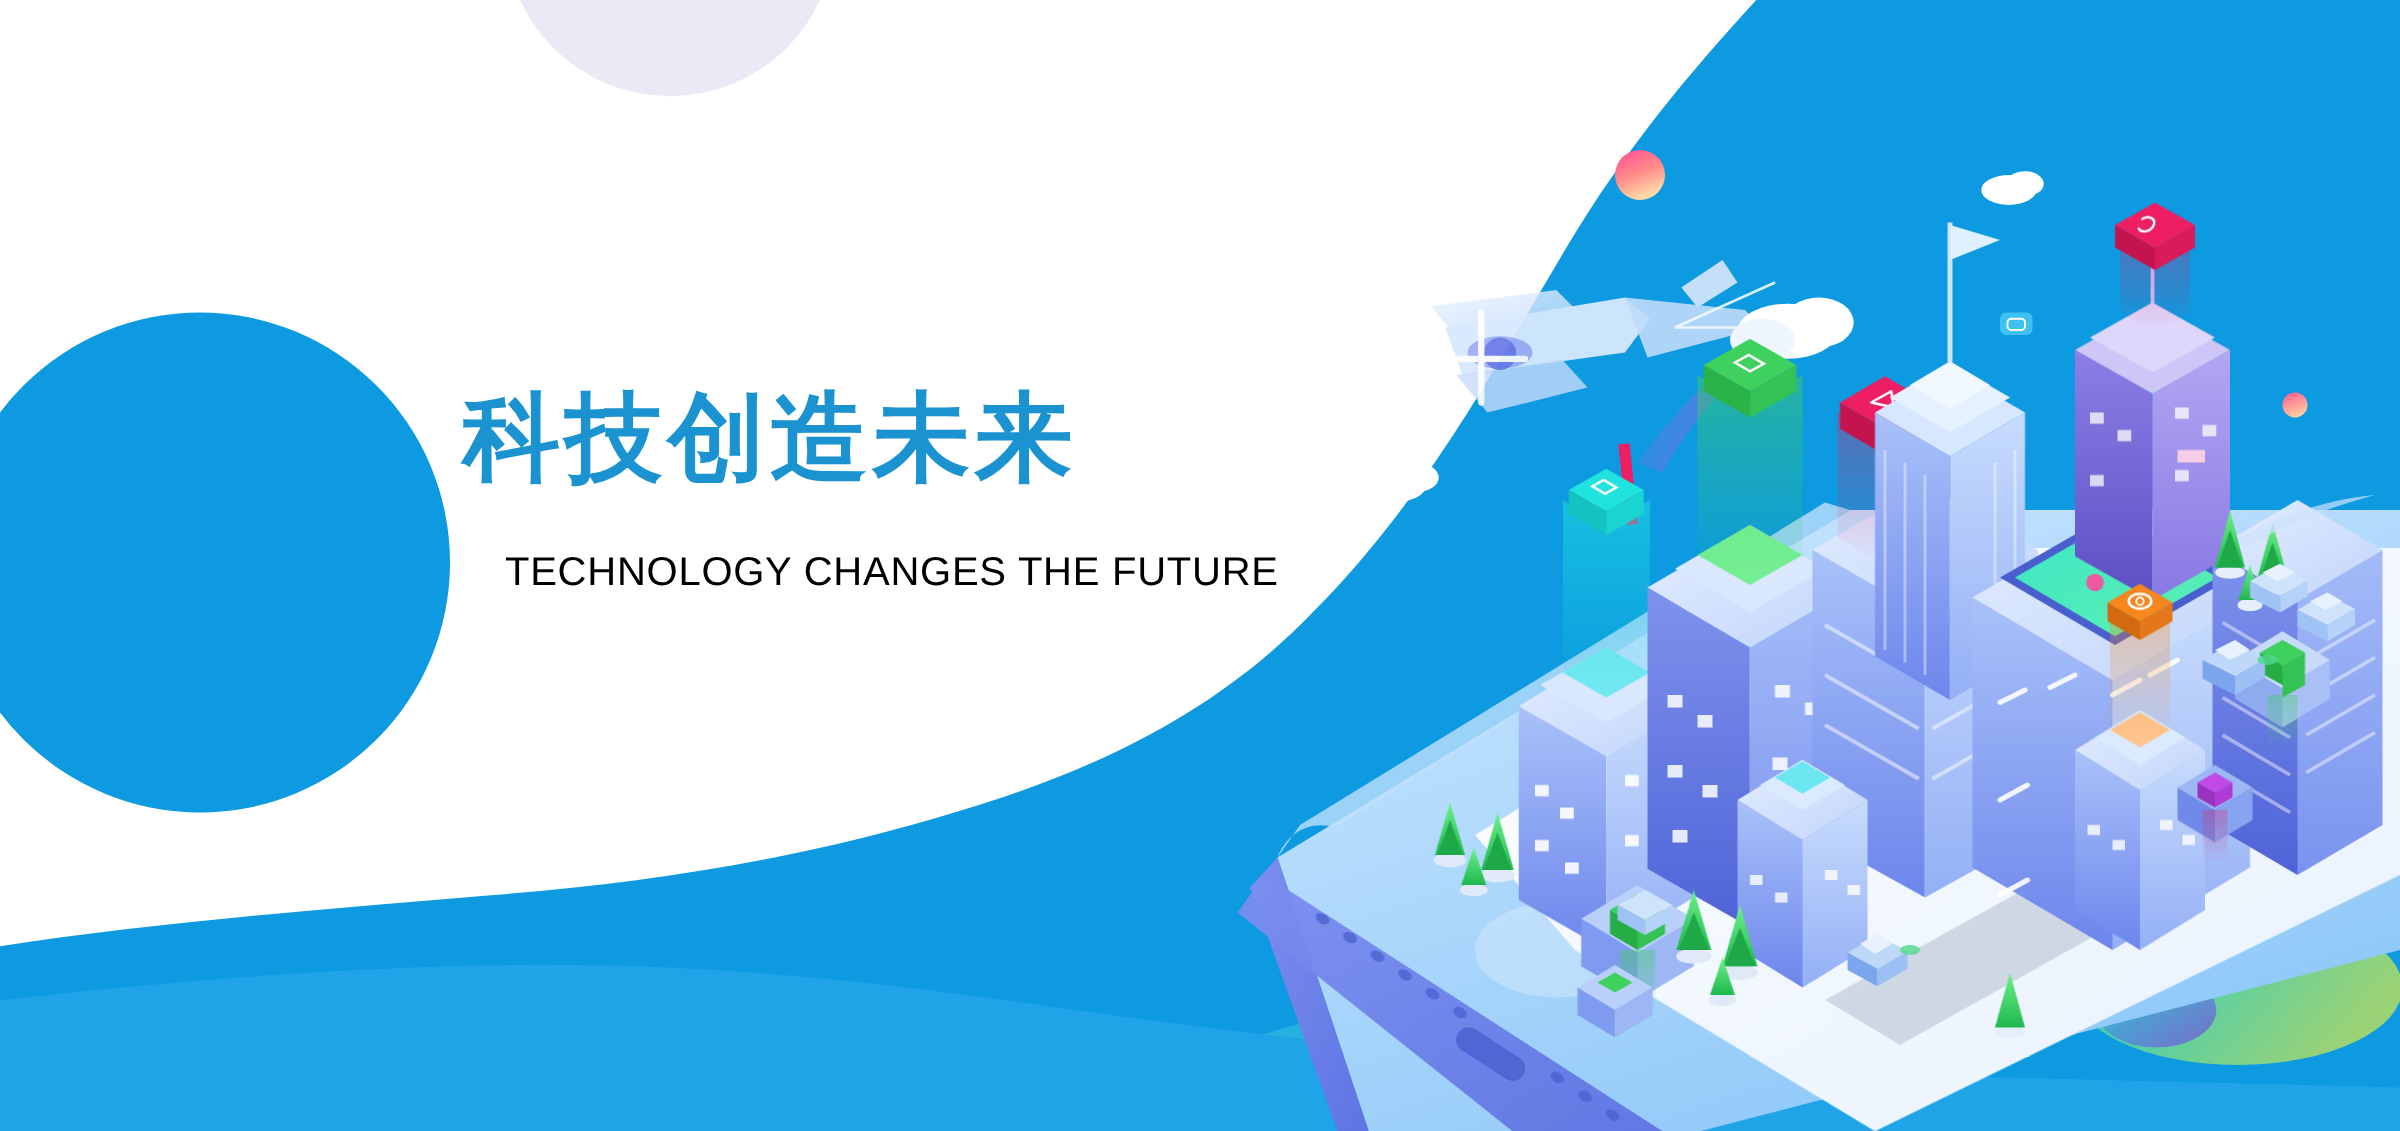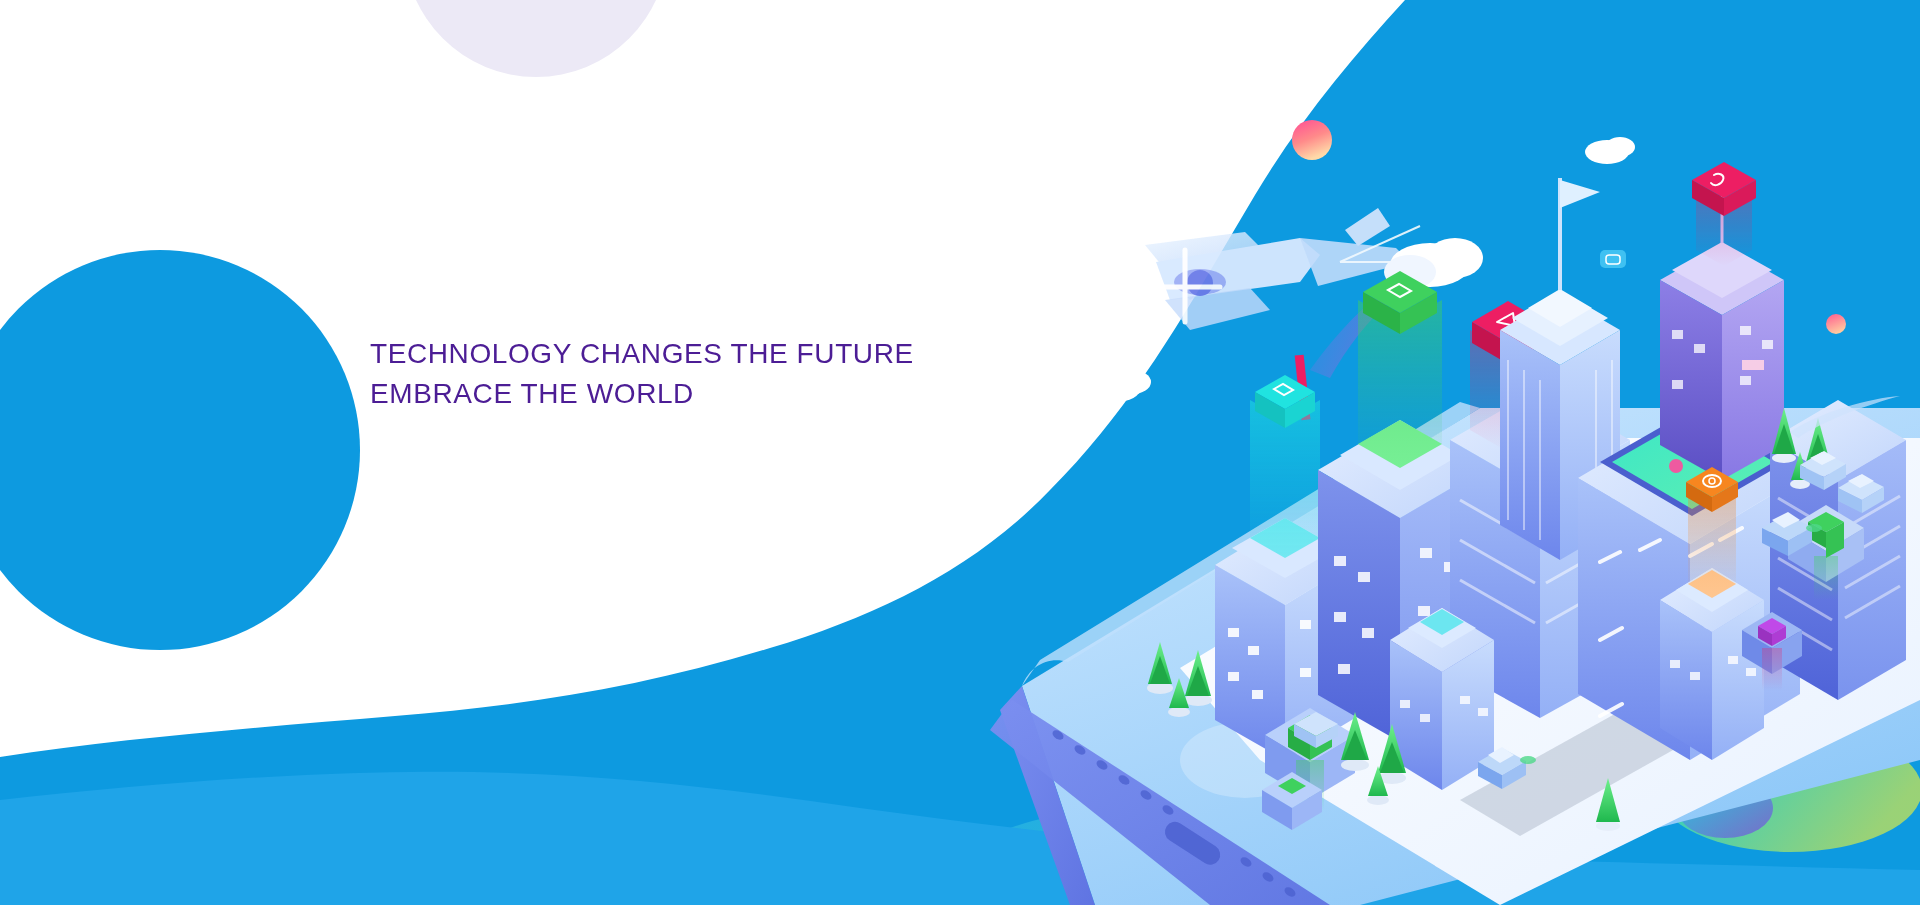--- a/index.html
+++ b/index.html
@@ -9,22 +9,22 @@
     background:#0d9ae0;
   }
   #banner{position:relative;width:1920px;height:905px;overflow:hidden;background:#0d9ae0;}
   .layer{position:absolute;top:0;left:0;width:1920px;height:905px;}
   .copy{position:absolute;left:370px;top:300px;width:700px;z-index:40;}
   .headline{
     font-size:78px;line-height:1.30;font-weight:700;color:#1b93d1;
     letter-spacing:4px;white-space:nowrap;margin:0;
   }
   .subline{
-    margin-top:34px;font-size:28px;line-height:1.42;color:#4c1d95;
-    letter-spacing:0.6px;font-weight:400;
+    margin-top:34px;font-size:32px;line-height:1.42;color:#000000;
+    letter-spacing:0.6px;font-weight:400;margin-left:34px;
   }
   .subline div{white-space:nowrap;}
 </style>
 </head>
 <body>
 
 <div id="banner">
 
   <svg class="layer" viewBox="0 0 1920 905" preserveAspectRatio="none">
     <defs>
@@ -551,19 +551,19 @@
         <path d="M1294,724 L1316,712 L1338,724 L1316,736 Z" fill="#cfe3fc"></path>
         <path d="M1294,724 L1316,736 L1316,748 L1294,736 Z" fill="#9fc3f4"></path>
         <path d="M1316,736 L1338,724 L1338,736 L1316,748 Z" fill="#b5d2f8"></path>
       </g>
     </g>
 
     <path d="M1790,432 C1820,412 1870,398 1900,396 C1870,404 1824,420 1798,438 Z" fill="#cfe3fc" opacity="0.7"></path>
   </svg>
 
   <div class="copy">
+    <h1 class="headline">科技创造未来</h1>
     <div class="subline">
       <div>TECHNOLOGY CHANGES THE FUTURE</div>
-      <div>EMBRACE THE WORLD</div>
     </div>
   </div>
 
 </div>
 
 </body></html>

